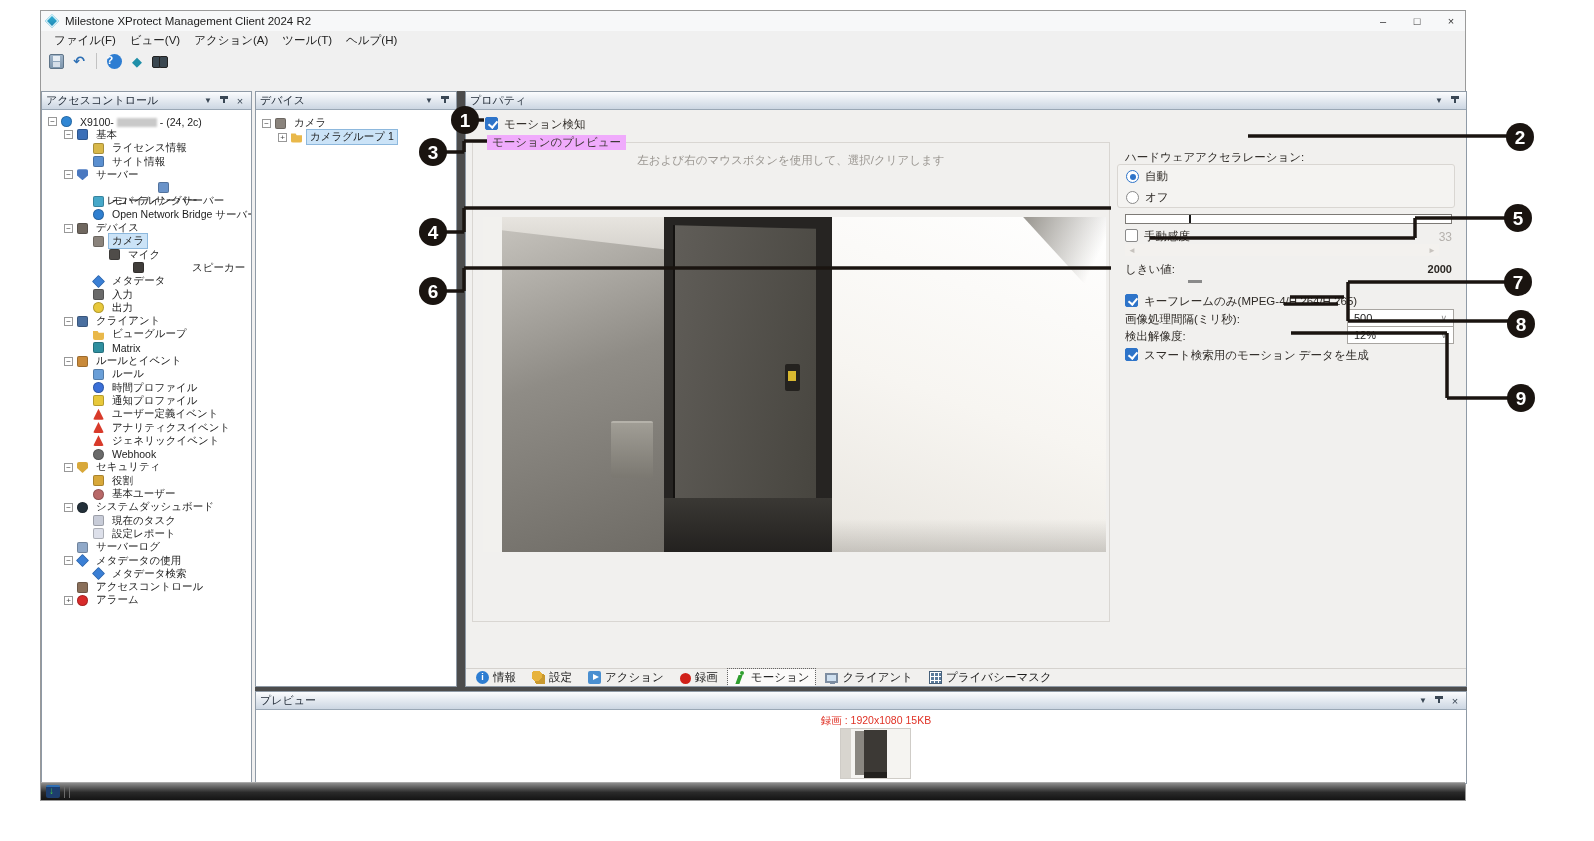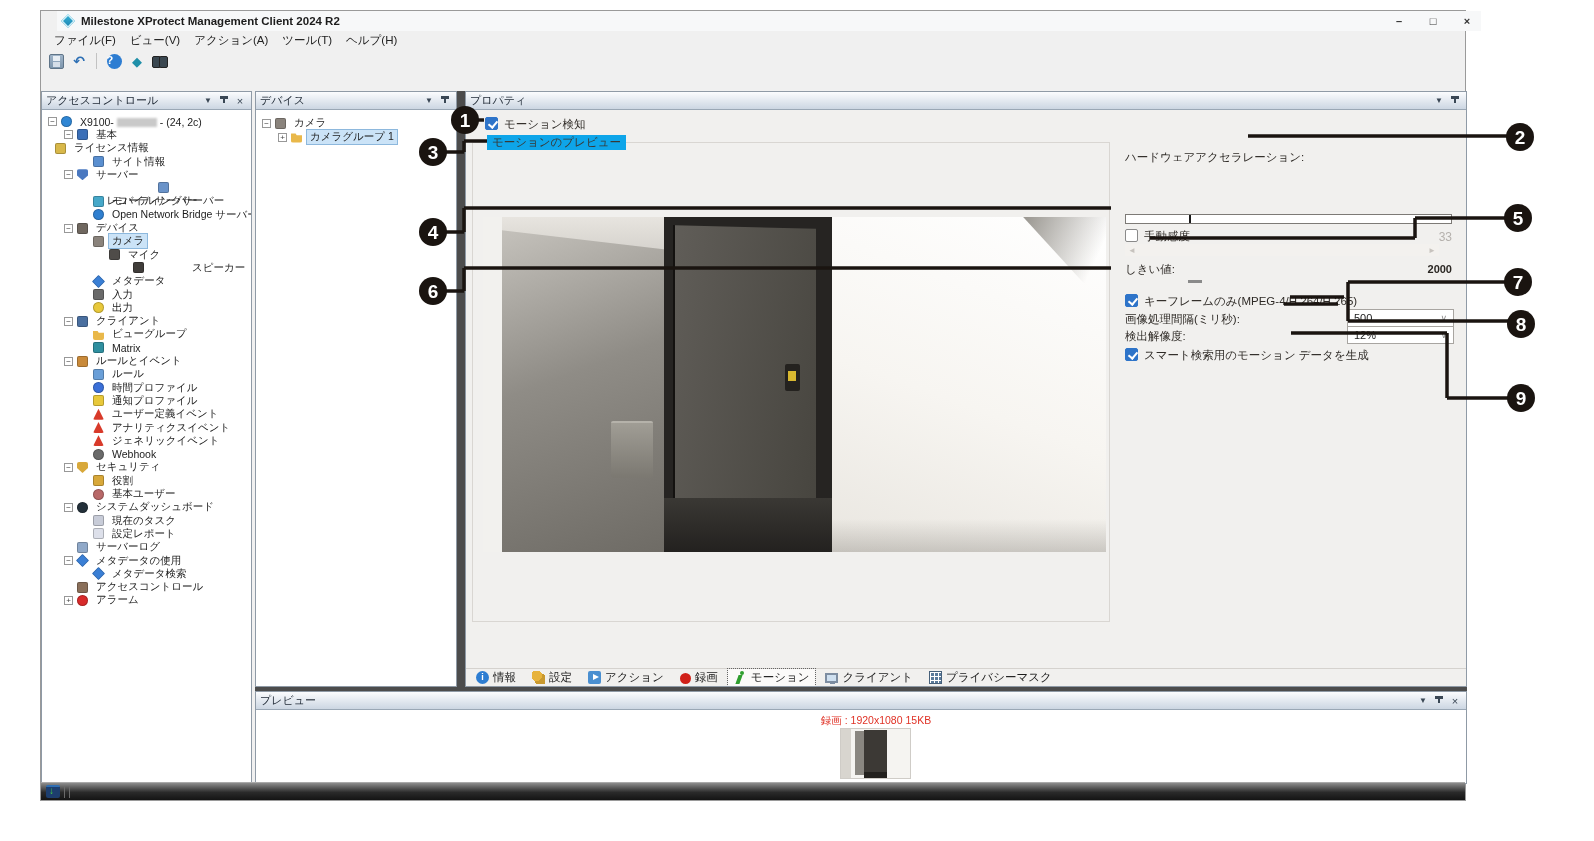--- a/index.html
+++ b/index.html
@@ -1,20 +1,20 @@
 <!DOCTYPE html>
 <html><head>
 <meta charset="utf-8">
 <style>
   html,body{margin:0;padding:0;background:#fff;width:1594px;height:841px;overflow:hidden;
     font-family:"Liberation Sans","DejaVu Sans",sans-serif;-webkit-font-smoothing:antialiased;}
   *{box-sizing:border-box;}
   #app{position:absolute;left:40px;top:10px;width:1426px;height:791px;background:#f0f0f0;border:1px solid #9a9a9a;}
   
-  .titlebar{position:absolute;left:16px;top:0;width:100%;height:20px;background:#f7f8f9;display:flex;align-items:center;padding-left:6px;font-weight:bold;}
+  .titlebar{position:absolute;left:0;top:0;width:100%;height:20px;background:#f7f8f9;display:flex;align-items:center;padding-left:6px;}
   .app-logo{width:10px;height:10px;background:linear-gradient(135deg,#35b6d9,#1d7fae);transform:rotate(45deg);margin-right:8px;box-shadow:inset 0 0 0 1.5px #cfeef7;}
   .title-text{font-size:11.5px;color:#1c1c1c;}
   .win-controls{position:absolute;right:8px;top:0;height:20px;display:flex;align-items:center;gap:22px;}
   .wc{font-size:11px;color:#333;width:12px;text-align:center;cursor:default;}
   .menubar{position:absolute;left:0;top:20px;width:100%;height:18px;display:flex;align-items:center;padding-left:6px;background:#f0f0f0;}
   .menu-item{font-size:11.5px;color:#222;padding:1px 7px;}
   .toolbar{position:absolute;left:0;top:38px;width:100%;height:24px;display:flex;align-items:center;padding-left:6px;gap:5px;background:#f0f0f0;}
   .tb-btn{width:18px;height:18px;display:flex;align-items:center;justify-content:center;font-size:13px;}
   .tb-sep{width:1px;height:16px;background:#c2c2c2;margin:0 3px;}
   .save-icon{background:linear-gradient(#9fb4c9,#7e96ad);border:1px solid #5f7488;border-radius:2px;position:relative;width:15px;height:15px;}
@@ -52,21 +52,21 @@
   
   .vsplit-dark{position:absolute;background:#4c4c4c;}
   .hsplit-dark{position:absolute;background:#4c4c4c;}
   
   #prop-body{background:#f1f0ee;}
   .prop-label{position:absolute;font-size:11.5px;color:#2e2a26;}
   .cbx{position:absolute;width:13px;height:13px;border:1px solid #8a8a8a;background:#fff;border-radius:2px;}
   .cbx.checked{background:#2e74c9;border-color:#2e74c9;}
   .cbx.checked:after{content:"";position:absolute;left:3.5px;top:1px;width:4px;height:7px;border:solid #fff;border-width:0 2px 2px 0;transform:rotate(40deg);}
   .groupbox{position:absolute;border:1px solid #d9d6d2;}
-  .grouplabel{position:absolute;top:-8px;left:14px;background:#0ea5e9;padding:0 5px;font-size:11.5px;color:#3a3631;}
+  .grouplabel{position:absolute;top:-8px;left:14px;background:#f0abfc;padding:0 5px;font-size:11.5px;color:#3a3631;}
   .hint{position:absolute;top:10px;left:0;right:0;text-align:center;font-size:11.5px;color:#9a9691;}
   .hwbox{position:absolute;border:1px solid #d9d6d2;background:#f4f3f1;border-radius:3px;}
   .radio-row{display:flex;align-items:center;gap:6px;font-size:11.5px;color:#2e2a26;margin:4px 0 6px 8px;}
   .rad{width:13px;height:13px;border:1px solid #8a8a8a;border-radius:50%;background:#fff;position:relative;}
   .rad.on{border-color:#2e74c9;}
   .rad.on:after{content:"";position:absolute;left:2.5px;top:2.5px;width:6px;height:6px;border-radius:50%;background:#2e74c9;}
   .levelbar{position:absolute;background:#fff;border:1px solid #7d7a76;}
   .leveltick{position:absolute;top:0;bottom:0;width:2px;background:#1a1a1a;}
   .dis-scroll{position:absolute;background:#f3f1ee;display:flex;align-items:center;justify-content:space-between;padding:0 3px;color:#c7c3be;font-size:8px;}
   .val-dim{position:absolute;font-size:12px;color:#b5b1ad;text-align:right;}
@@ -158,21 +158,21 @@
         <div class="trow" style="top: 5px; height: 13.3px; padding-left: 6px;">
           <div class="expander">−</div>
           <div class="ti circle" style="background: rgb(47, 134, 212);"></div>
           <div class="tlabel">X9100-<div class="redact"></div>- (24, 2c)</div>
         </div>
         <div class="trow" style="top: 18.3px; height: 13.3px; padding-left: 22px;">
           <div class="expander">−</div>
           <div class="ti square" style="background: rgb(58, 111, 184);"></div>
           <div class="tlabel">基本</div>
         </div>
-        <div class="trow" style="top: 31.6px; height: 13.3px;  font-family: Liberation Serif, serif;">
+        <div class="trow" style="top: 31.6px; height: 13.3px; padding-left: 38px; font-family: Liberation Serif, serif;">
           <div class="exp-ph"></div>
           <div class="ti square" style="background: rgb(216, 184, 74);"></div>
           <div class="tlabel">ライセンス情報</div>
         </div>
         <div class="trow" style="top: 44.9px; height: 13.3px; padding-left: 38px;">
           <div class="exp-ph"></div>
           <div class="ti square" style="background: rgb(90, 143, 208);"></div>
           <div class="tlabel">サイト情報</div>
         </div>
         <div class="trow" style="top: 58.2px; height: 13.3px; padding-left: 22px;">
@@ -373,38 +373,49 @@
       <span class="hicon">▼</span>
       <span class="hicon pin-icon"></span>
     </div>
     <div class="pbody" id="prop-body">
 
       <div class="cbx checked" style="left:19px;top:7px;"></div>
       <div class="prop-label" style="left:38px;top:7px;">モーション検知</div>
 
       <div class="groupbox" style="left:6px;top:32px;width:638px;height:480px;">
         <div class="grouplabel">モーションのプレビュー</div>
+        <div class="hint">左および右のマウスボタンを使用して、選択/クリアします</div>
       </div>
 
       <div class="photo" style="left:17px;top:107px;width:623px;height:335px;">
         <div class="ph" style="left:0;top:0;width:4%;height:100%;background:#f2f1ee;"></div>
         <div class="ph" style="left:3%;top:0;width:55%;height:14%;background:linear-gradient(#e7e4df,#cfccc6);clip-path:polygon(0 0,100% 0,85% 100%,0 55%);"></div>
         <div class="ph" style="left:3%;top:2%;width:27%;height:98%;background:linear-gradient(160deg,#c6c3bd,#8f8c86 45%,#6e6b65);clip-path:polygon(0 2%,100% 8%,100% 100%,0 100%);"></div>
         <div class="ph" style="left:29%;top:0;width:27%;height:100%;background:#262422;"></div>
         <div class="ph" style="left:30.5%;top:3%;width:23%;height:86%;background:linear-gradient(100deg,#605d58,#47453f);border-left:2px solid #141210;transform:skewY(1.5deg);"></div>
         <div class="ph" style="left:48.5%;top:44%;width:2.4%;height:8%;background:#24221f;border-radius:2px;"></div>
         <div class="ph" style="left:48.9%;top:46%;width:1.4%;height:3%;background:#d8b830;"></div>
         <div class="ph" style="left:29%;top:84%;width:27%;height:16%;background:linear-gradient(#3a3834,#23211f);"></div>
         <div class="ph" style="left:20.5%;top:61%;width:6.8%;height:17%;background:linear-gradient(#a09d95,#7b7871);border-radius:2px 2px 3px 3px;border-top:2px solid #b5b2aa;"></div>
         <div class="ph" style="left:56%;top:0;width:44%;height:100%;background:linear-gradient(200deg,#ffffff,#f7f5f1 55%,#e9e6e0);"></div>
         <div class="ph" style="right:0;top:0;width:19%;height:27%;background:linear-gradient(115deg,#9d9a94 25%,rgba(157,154,148,0) 80%);clip-path:polygon(30% 0,100% 0,100% 100%);"></div>
         <div class="ph" style="left:56%;bottom:0;width:44%;height:10%;background:linear-gradient(rgba(0,0,0,0),rgba(90,86,80,.25));"></div>
       </div>
 
       <div class="prop-label" style="left:659px;top:40px;">ハードウェアアクセラレーション:</div>
+      <div class="hwbox" style="left:651px;top:54px;width:338px;height:44px;" id="hw-box">
+          <div class="radio-row">
+            <div class="rad on"></div>
+            <div>自動</div>
+          </div>
+          <div class="radio-row">
+            <div class="rad"></div>
+            <div>オフ</div>
+          </div>
+        </div>
 
       <div class="levelbar" style="left:659px;top:104px;width:327px;height:10px;">
         <div class="leveltick" style="left:63px;"></div>
       </div>
 
       <div class="cbx" style="left:659px;top:119px;"></div>
       <div class="prop-label" style="left:678px;top:119px;">手動感度</div>
       <div class="val-dim" style="right:14px;top:120px;width:40px;">33</div>
 
       <div class="dis-scroll" style="left:659px;top:134px;width:314px;height:12px;">

